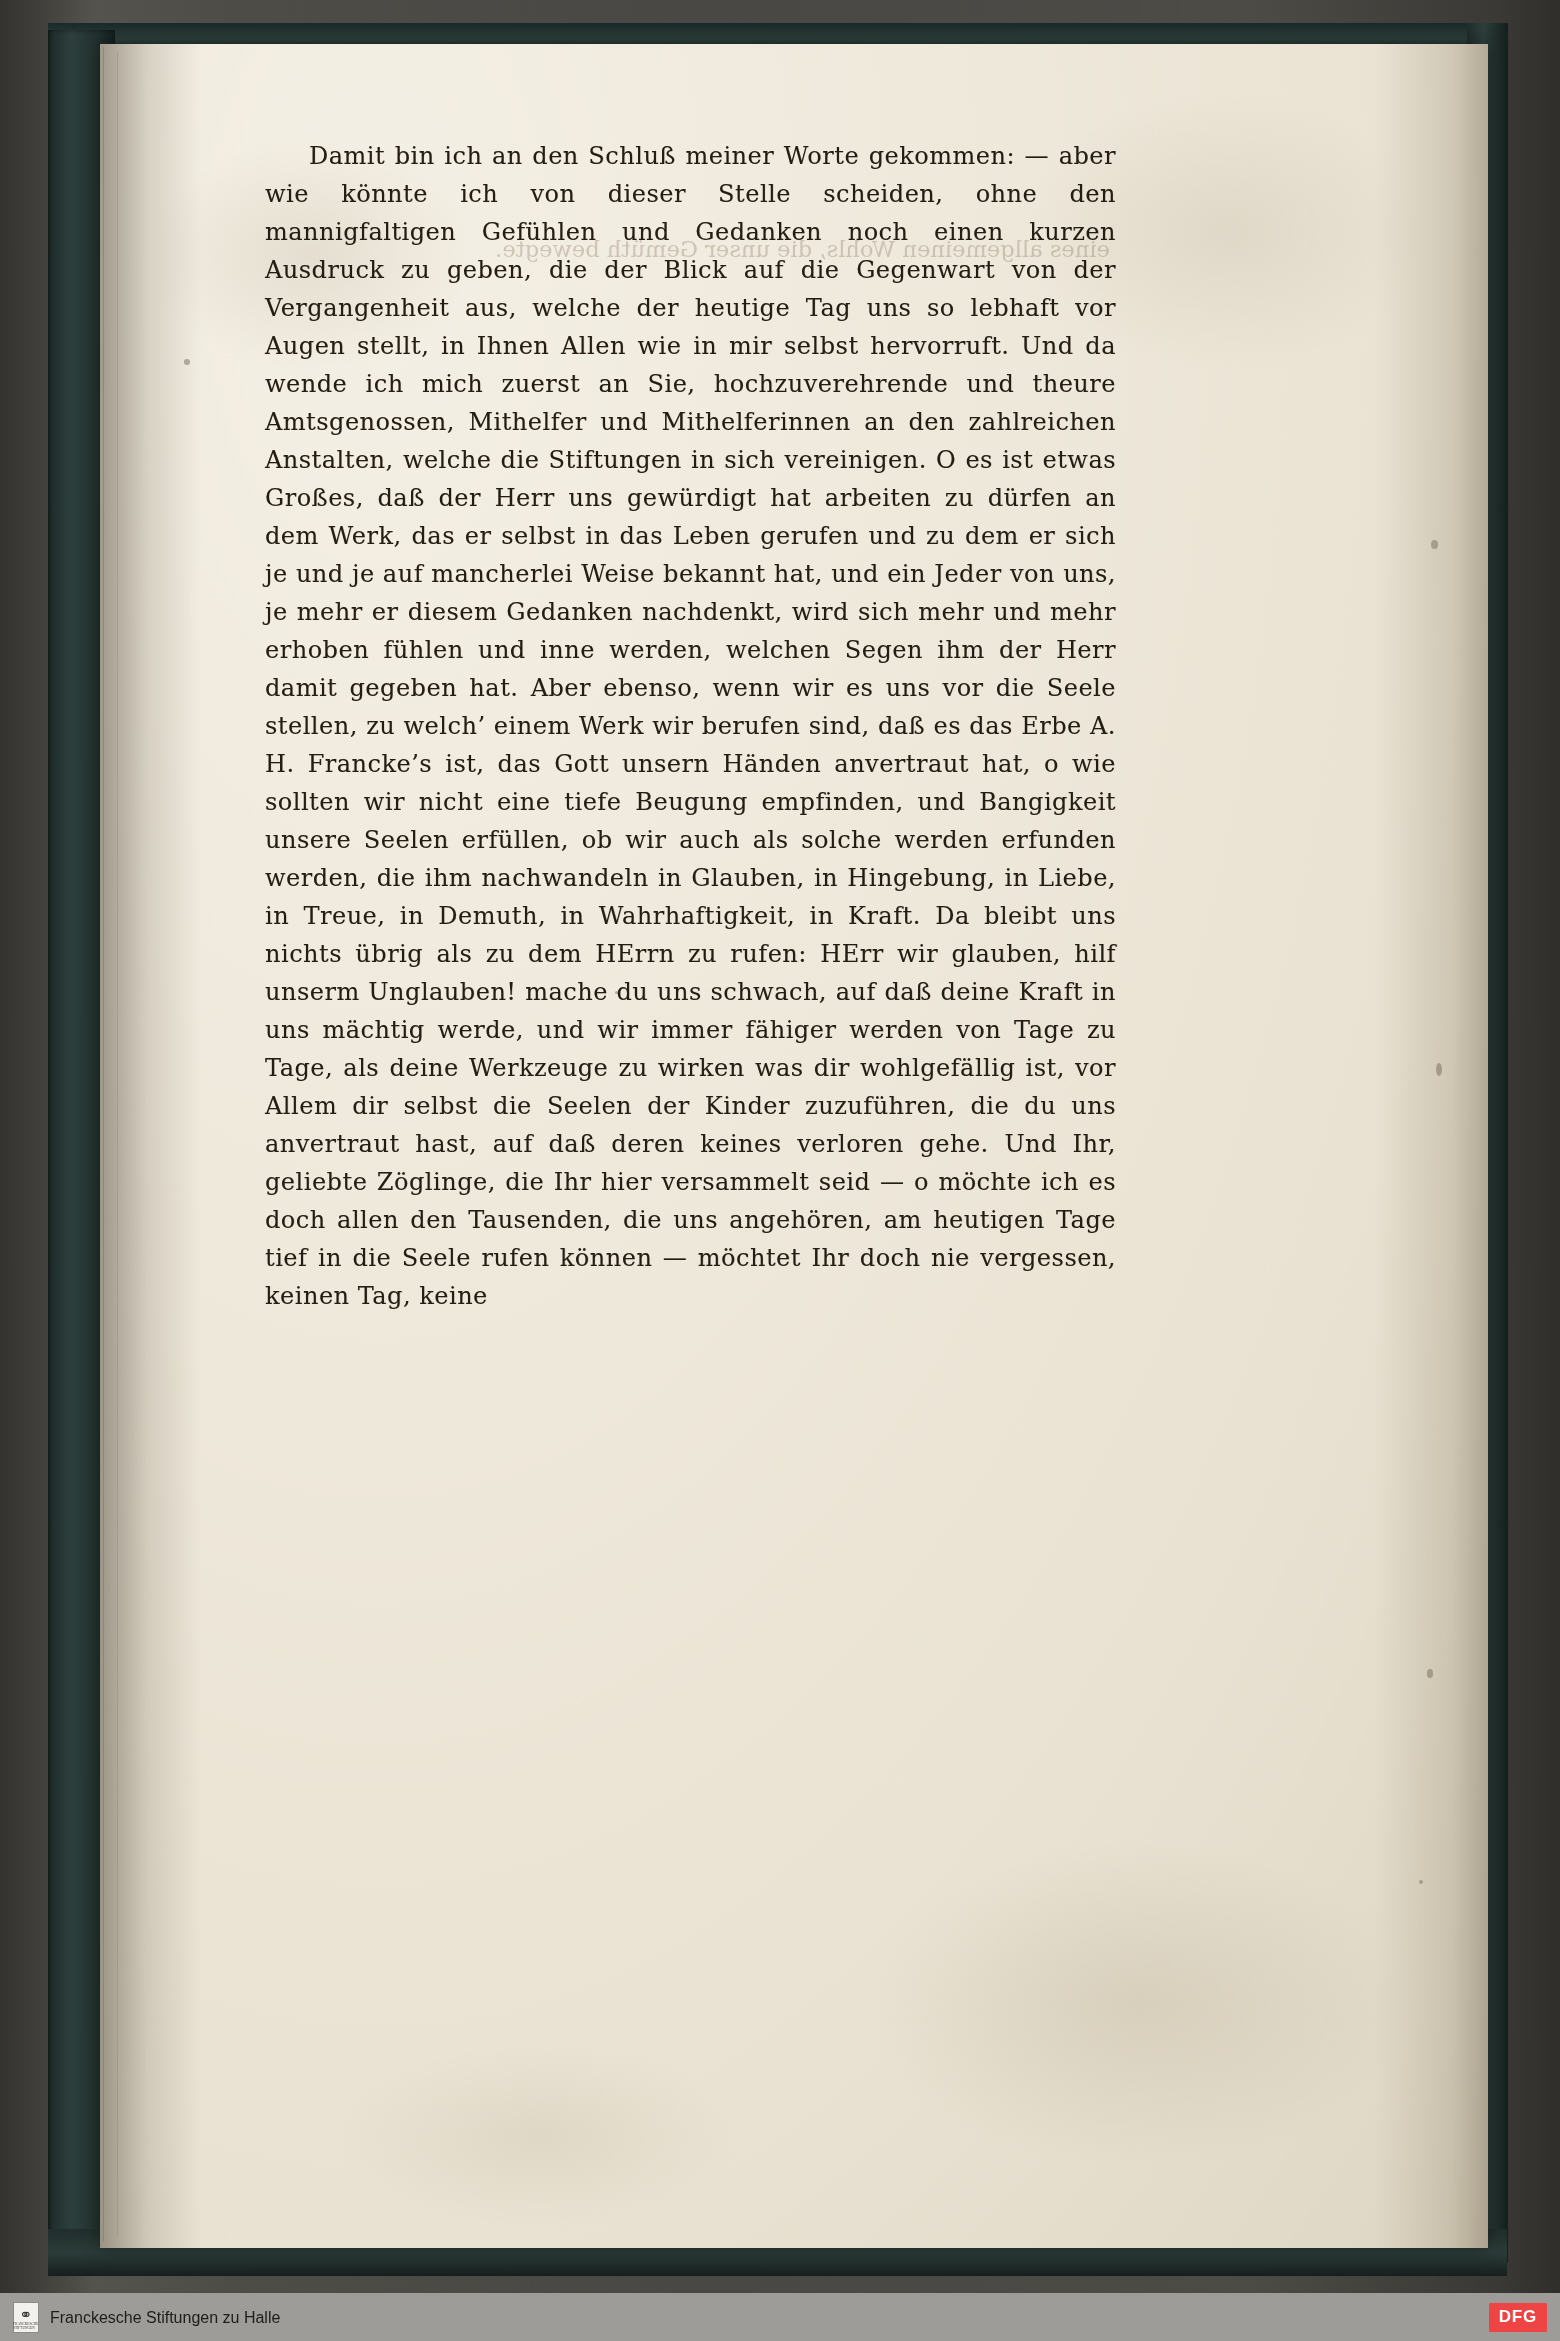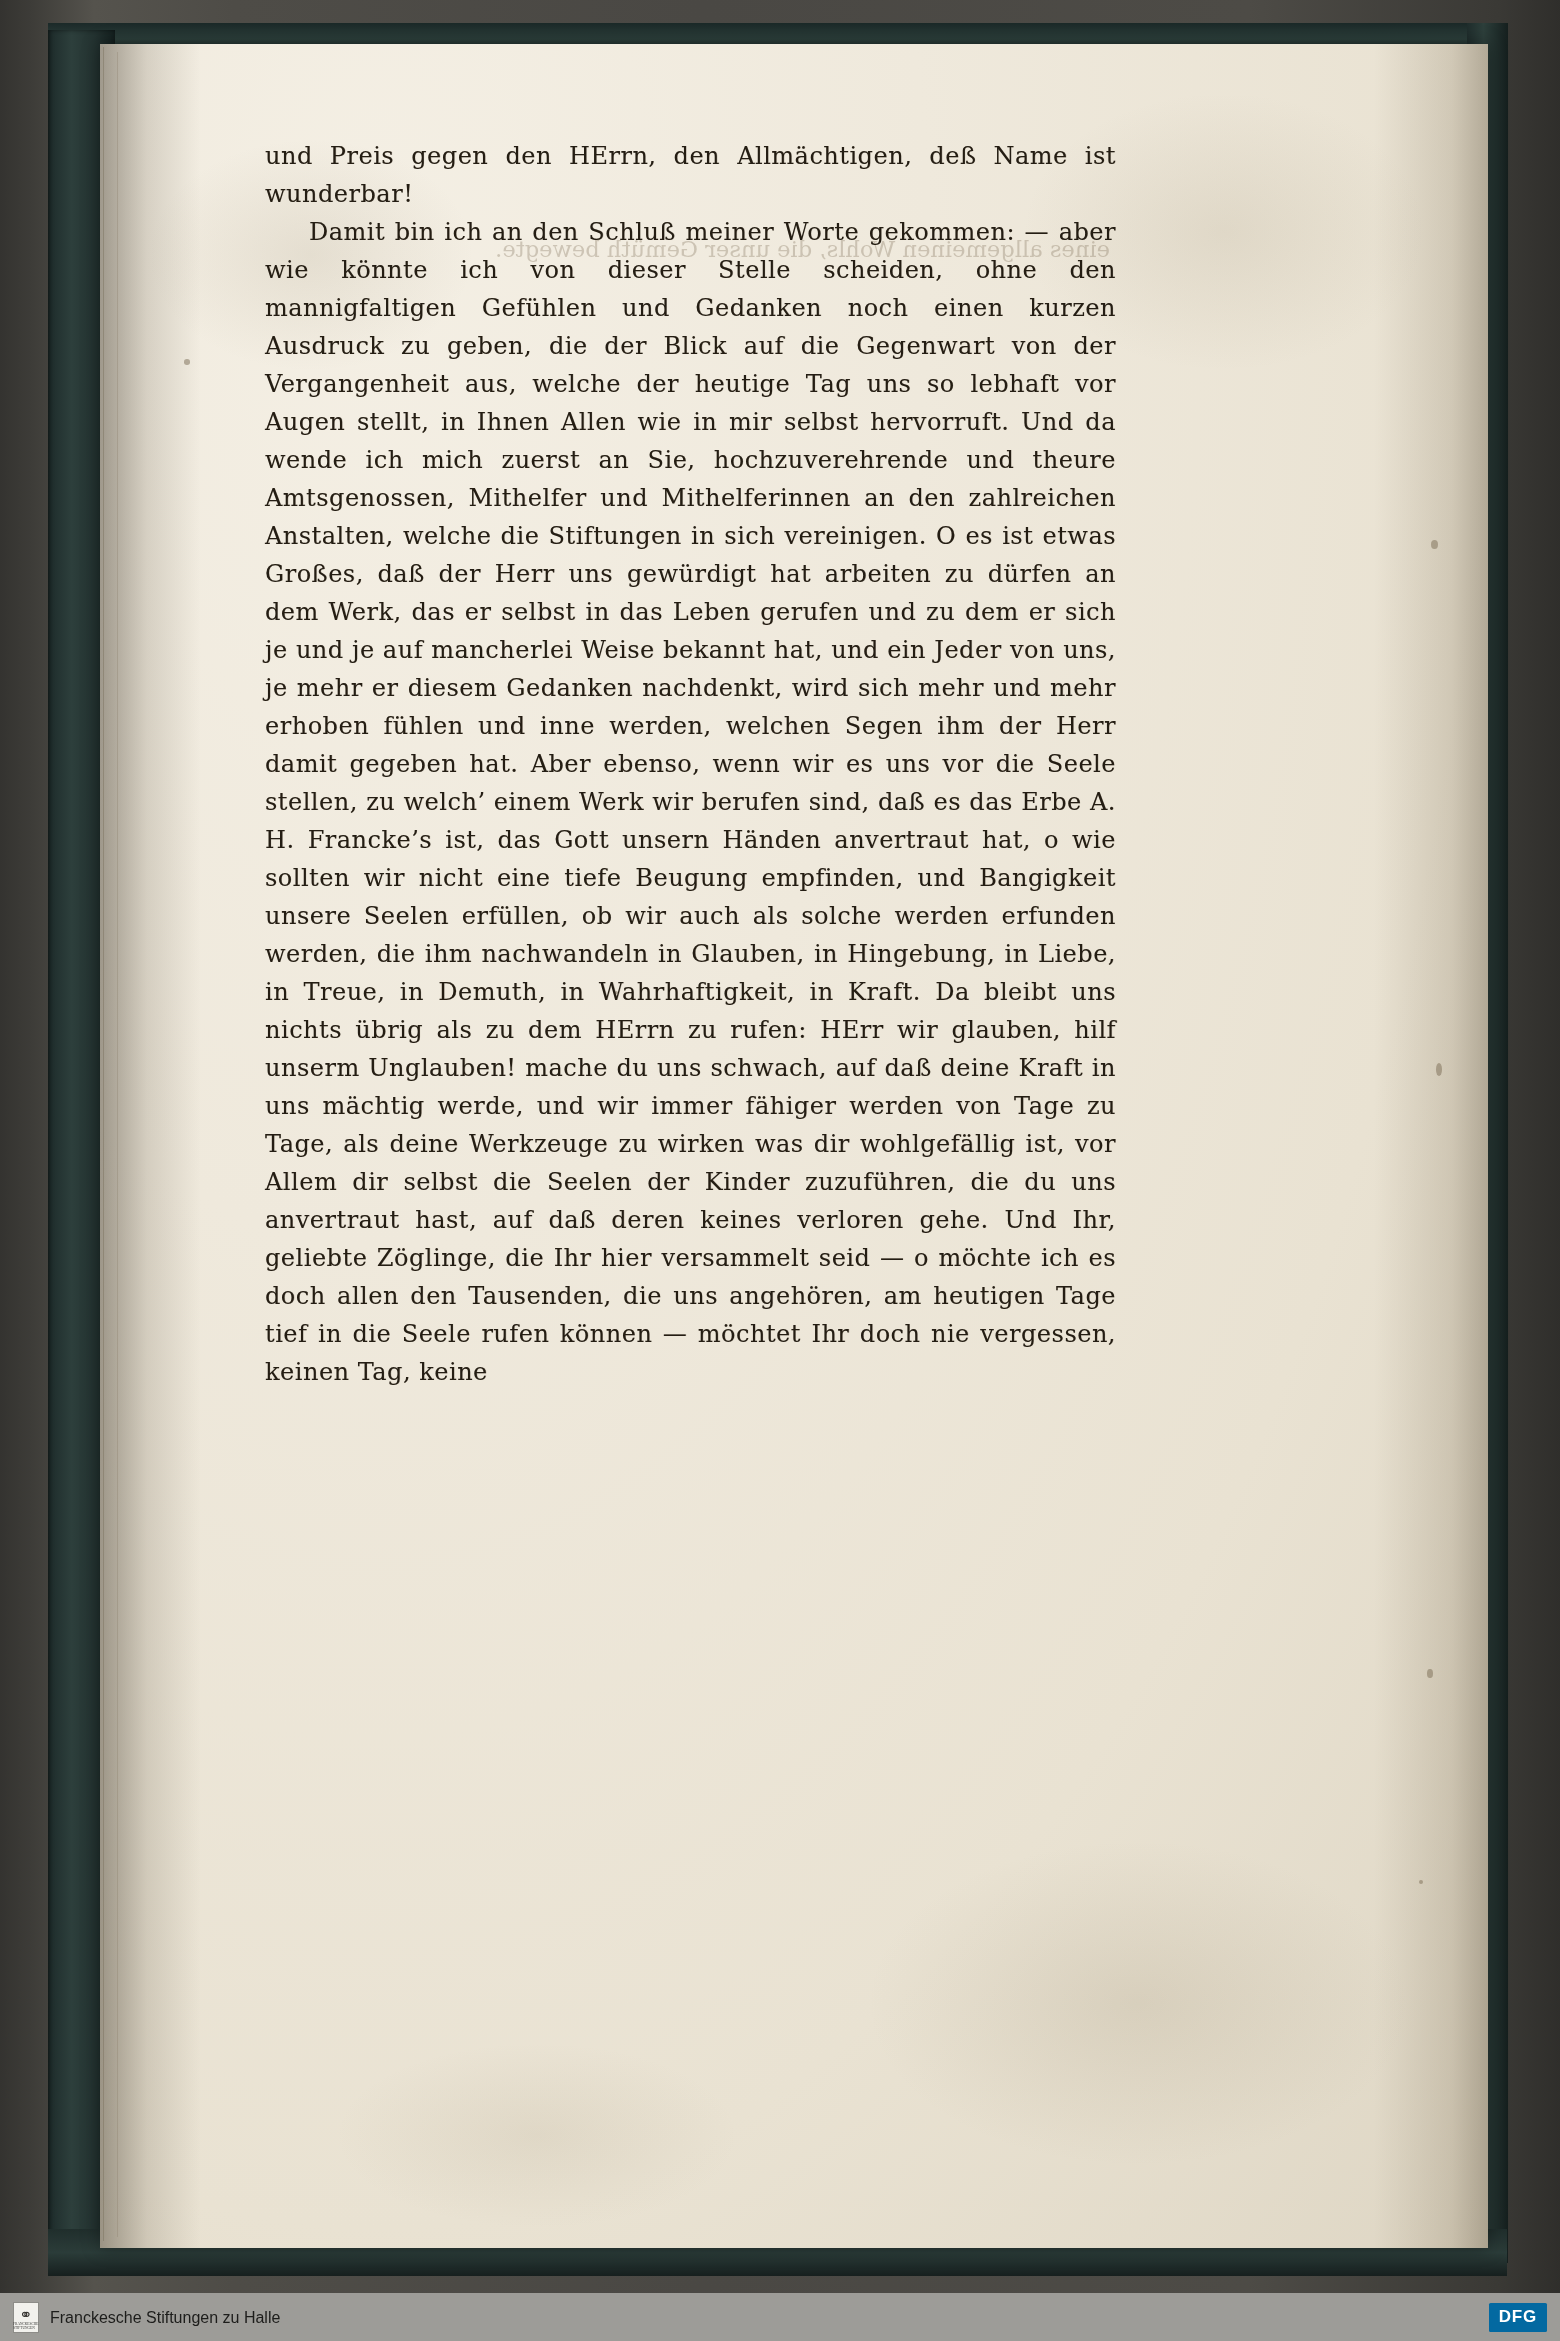--- a/index.html
+++ b/index.html
@@ -189,21 +189,21 @@
     line-height: 15.6px;
     color: #33312e;
   }
   #footer-credit {
     font-family: "Liberation Sans", sans-serif;
     font-size: 16px;
     color: #1d1d1b;
   }
   #dfg-logo {
     margin-right: 14px;
-    background: #0369a1;
+    background: #ef4444;
     color: #ffffff;
     font-family: "Liberation Sans", sans-serif;
     font-weight: bold;
     font-size: 17px;
     letter-spacing: 0.8px;
     padding: 3.9px 10px 4.7px;
     border-radius: 1.6px;
   }
 
   
@@ -240,21 +240,20 @@
   <div id="gutter-1"></div>
   <div id="gutter-2"></div>
   <div id="edge-shadow"></div>
 
   <div id="showthrough">eines allgemeinen Wohls, die unser Gemüth bewegte.</div>
 
   <div id="textblock">
 
 
     <div class="fraktur">
-      <p>und Preis gegen den HErrn, den Allmächtigen, deß Name ist wunderbar!</p>
       <p class="indent">Damit bin ich an den Schluß meiner Worte gekommen: — aber wie könnte ich von dieser Stelle scheiden, ohne den mannigfaltigen Gefühlen und Gedanken noch einen kurzen Ausdruck zu geben, die der Blick auf die Gegenwart von der Vergangenheit aus, welche der heutige Tag uns so lebhaft vor Augen stellt, in Ihnen Allen wie in mir selbst hervorruft. Und da wende ich mich zuerst an Sie, hochzuverehrende und theure Amtsgenossen, Mithelfer und Mithelferinnen an den zahlreichen Anstalten, welche die Stiftungen in sich vereinigen. O es ist etwas Großes, daß der Herr uns gewürdigt hat arbeiten zu dürfen an dem Werk, das er selbst in das Leben gerufen und zu dem er sich je und je auf mancherlei Weise bekannt hat, und ein Jeder von uns, je mehr er diesem Gedanken nachdenkt, wird sich mehr und mehr erhoben fühlen und inne werden, welchen Segen ihm der Herr damit gegeben hat. Aber ebenso, wenn wir es uns vor die Seele stellen, zu welch’ einem Werk wir berufen sind, daß es das Erbe A. H. Francke’s ist, das Gott unsern Händen anvertraut hat, o wie sollten wir nicht eine tiefe Beugung empfinden, und Bangigkeit unsere Seelen erfüllen, ob wir auch als solche werden erfunden werden, die ihm nachwandeln in Glauben, in Hingebung, in Liebe, in Treue, in Demuth, in Wahrhaftigkeit, in Kraft. Da bleibt uns nichts übrig als zu dem HErrn zu rufen: HErr wir glauben, hilf unserm Unglauben! mache du uns schwach, auf daß deine Kraft in uns mächtig werde, und wir immer fähiger werden von Tage zu Tage, als deine Werkzeuge zu wirken was dir wohlgefällig ist, vor Allem dir selbst die Seelen der Kinder zuzuführen, die du uns anvertraut hast, auf daß deren keines verloren gehe. Und Ihr, geliebte Zöglinge, die Ihr hier versammelt seid — o möchte ich es doch allen den Tausenden, die uns angehören, am heutigen Tage tief in die Seele rufen können — möchtet Ihr doch nie vergessen, keinen Tag, keine</p>
     </div>
 
   </div>
 
   <div id="footer">
     <div id="footer-left">
       <div id="fs-logo">
         <span class="glyph">⚭</span>
         <span>FRANCKESCHE STIFTUNGEN</span>

